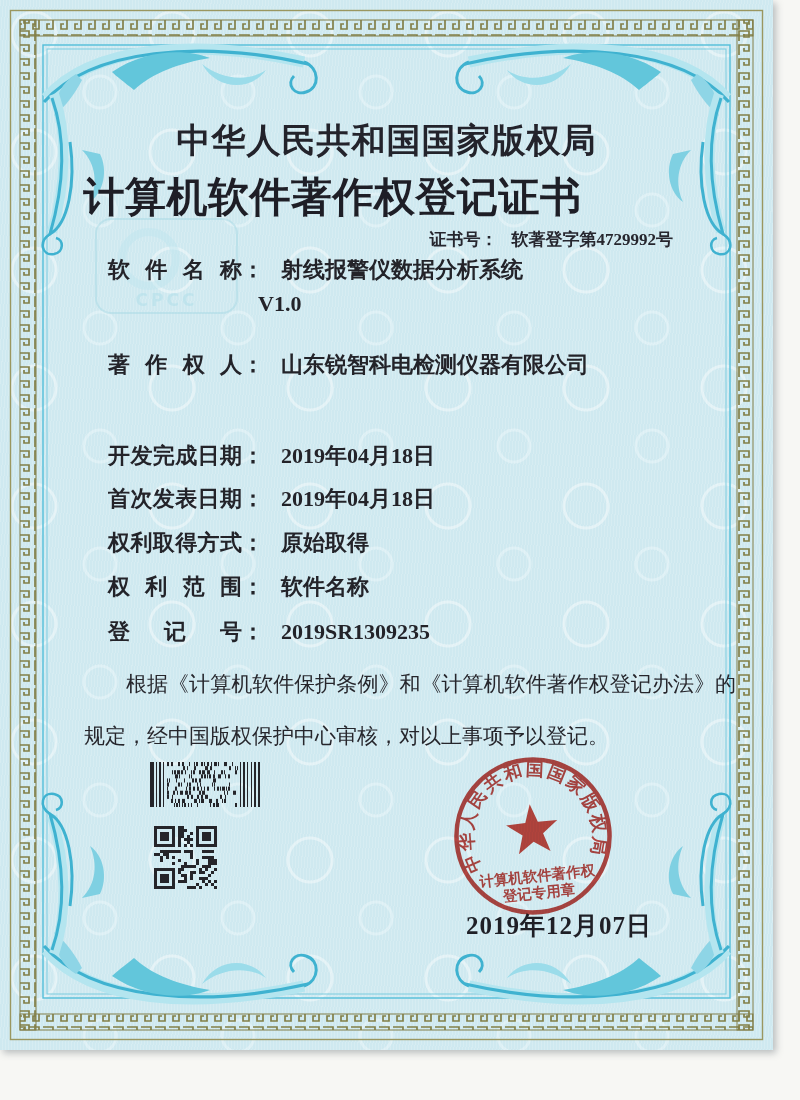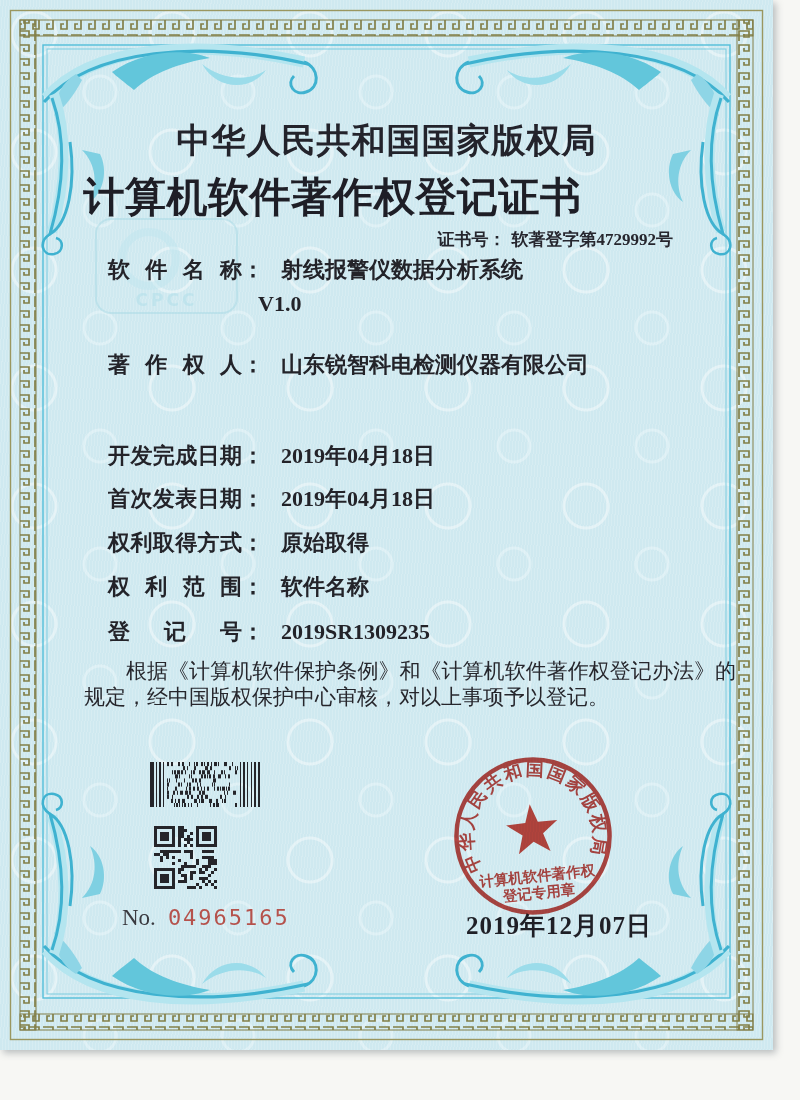--- a/index.html
+++ b/index.html
@@ -22,31 +22,31 @@
   .frame-svg{position:absolute;left:0;top:0;}
   .authority{
     left:0;top:118px;width:773px;text-align:center;
     font-size:34px;font-weight:700;letter-spacing:1px;color:#23232b;
   }
   .title{
     left:0;top:170px;width:665px;text-align:center;
     font-size:41px;font-weight:700;letter-spacing:0.5px;color:#1e1e26;
   }
   .certno{
-    top:228px;right:100px;display:flex;gap:6px;
+    top:228px;right:100px;display:flex;gap:14px;
     font-size:17px;font-weight:700;color:#26262e;
   }
   .row{left:88px;font-size:22px;font-weight:700;color:#232329;white-space:nowrap;margin-left:20px;}
   .flabel{display:inline-block;width:134px;text-align:justify;text-align-last:justify;}
   .colon{display:inline-block;}
   .fval{margin-left:17px;}
   .v2{left:258px;font-size:22px;font-weight:700;color:#232329;}
   .statement{
     left:84px;top:658px;width:652px;
-    font-size:21px;line-height:26px;color:#26262c;
+    font-size:21px;line-height:52px;color:#26262c;
     text-align:justify;text-indent:42px;font-weight:400;
   }
   .serial{left:122px;top:905px;display:flex;align-items:baseline;gap:12px;}
   .serial-no{font-size:23px;color:#3a3a40;font-weight:400;}
   .serial-num{font-family:"DejaVu Sans Mono",monospace;font-size:22px;color:#b5524c;letter-spacing:2px;}
   .issue-date{left:466px;top:909px;font-size:25px;font-weight:700;color:#1f1f26;letter-spacing:1px;}
   .seal{left:452px;top:755px;mix-blend-mode:multiply;opacity:0.93;}
   .barcode{left:150px;top:762px;}
   .qrcode{left:154px;top:826px;}
   .watermark{
@@ -390,24 +390,20 @@
       <rect x="3" y="3" width="15" height="15" fill="#cfe9f0"></rect>
       <rect x="6" y="6" width="9" height="9" fill="#25252a"></rect>
       <rect x="42" y="0" width="21" height="21" fill="#25252a"></rect>
       <rect x="45" y="3" width="15" height="15" fill="#cfe9f0"></rect>
       <rect x="48" y="6" width="9" height="9" fill="#25252a"></rect>
       <rect x="0" y="42" width="21" height="21" fill="#25252a"></rect>
       <rect x="3" y="45" width="15" height="15" fill="#cfe9f0"></rect>
       <rect x="6" y="48" width="9" height="9" fill="#25252a"></rect>
     </svg>
 
-  <div class="abs serial">
-    <span class="serial-no">No.</span>
-    <span class="serial-num">04965165</span>
-  </div>
 
   <div class="abs issue-date">2019年12月07日</div>
 
   <svg class="abs seal" width="162" height="162" viewBox="0 0 162 162">
     <g transform="rotate(-6 81 81)">
       <circle cx="81" cy="81" r="76.5" fill="none" stroke="#c23a34" stroke-width="4.6"></circle>
       <path id="sealArc" d="M 28.6 111.2 A 60.5 60.5 0 1 1 133.4 111.2" fill="none"></path>
       <text font-size="18" font-weight="700" letter-spacing="2.4" fill="#c23a34">
         <textPath href="#sealArc" startOffset="3">中华人民共和国国家版权局</textPath>
       </text>

